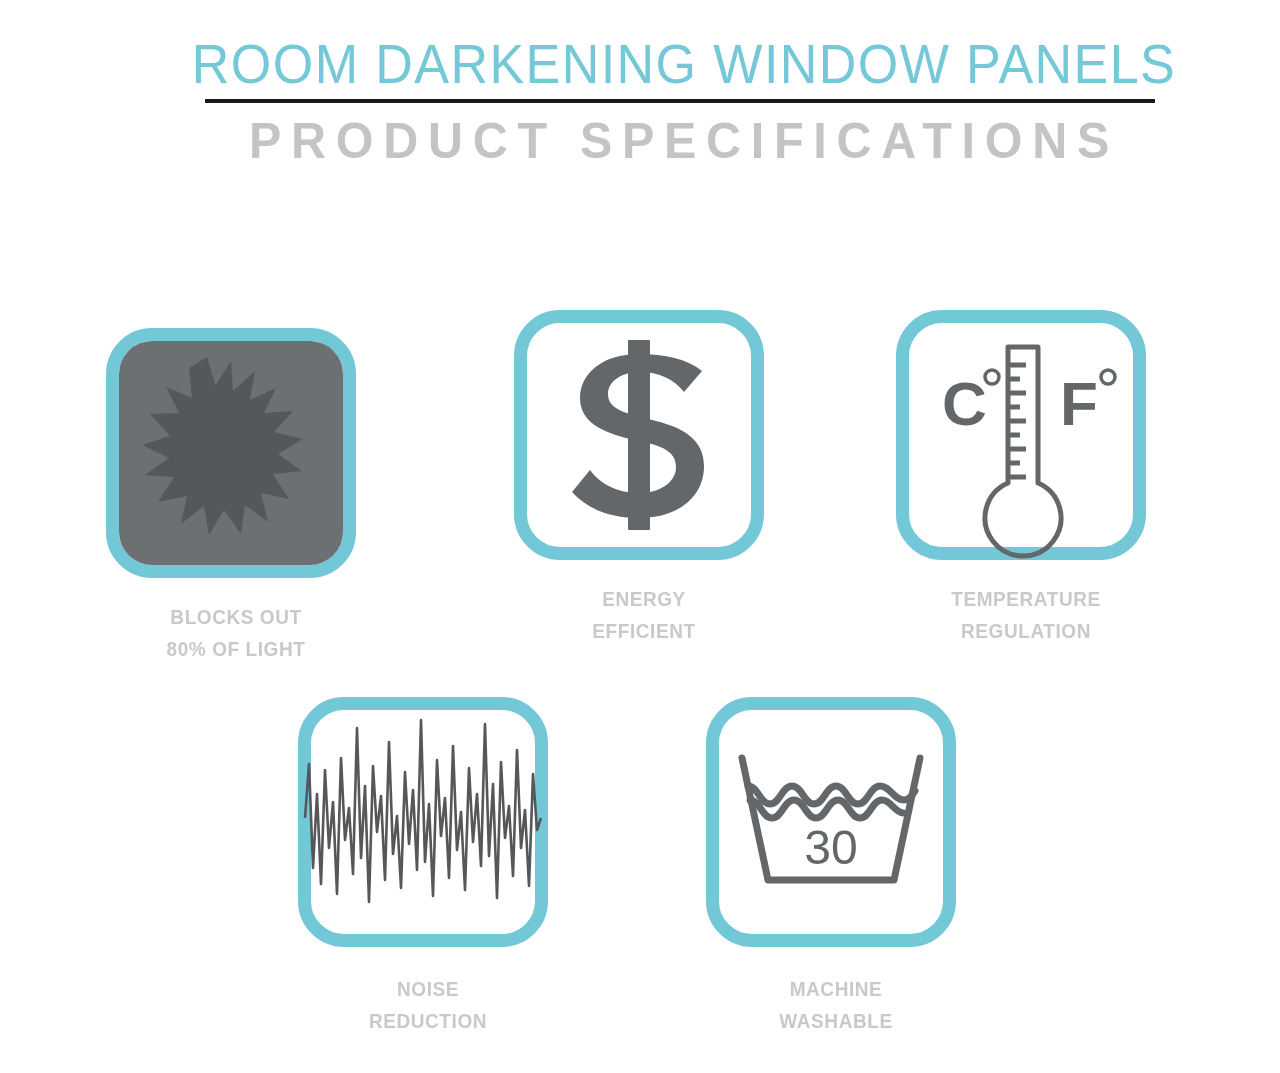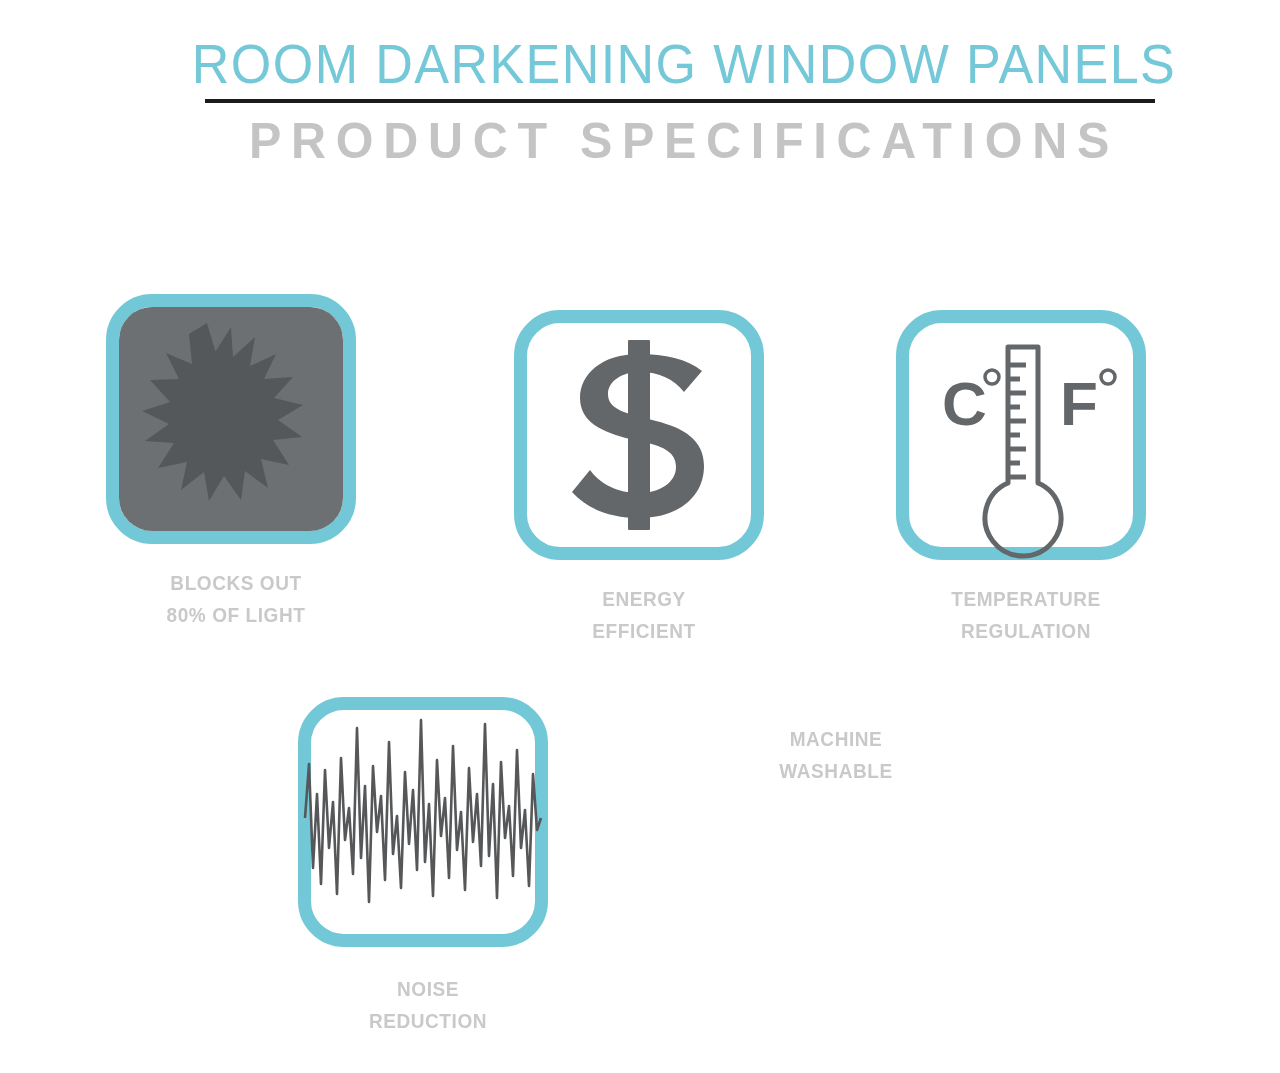--- a/index.html
+++ b/index.html
@@ -86,21 +86,21 @@
     font-size: 20px;
     line-height: 32px;
     font-weight: 700;
     letter-spacing: 0.6px;
     color: #c9c9c9;
     transform: scaleX(0.95);
   }
   .caption .ln { display: block; white-space: nowrap; }
 
   
-  #feature-0 { left: 106px;  top: 294px; }
+  #feature-0 { left: 106px;  top: 328px; }
   #feature-1 { left: 514px;  top: 310px; }
   #feature-2 { left: 896px;  top: 310px; }
   
   #feature-3 { left: 298px;  top: 697px; }
   #feature-4 { left: 706px;  top: 697px; }
 
   #feature-0 .caption,
   #feature-1 .caption,
   #feature-2 .caption { margin-top: 23px; }
   #feature-3 .caption,
@@ -223,17 +223,45 @@
         "></polyline>
     </svg>
   </div>
   <div class="caption">
     <span class="ln">NOISE</span>
     <span class="ln">REDUCTION</span>
   </div>
 </div>
 
 <div class="feature" id="feature-4">
+  <div class="frame">
+    <svg class="icon-svg" width="190" height="140" viewBox="0 0 190 140">
+      <g fill="none" stroke="#646769" stroke-width="7" stroke-linecap="round" stroke-linejoin="round">
+
+        <path d="M 6 6 L 32 128 L 158 128 L 184 6"></path>
+
+        <path d="M 12 34
+                 C 22 34 24 52 34 52
+                 C 44 52 46 34 56 34
+                 C 66 34 68 52 78 52
+                 C 88 52 90 34 100 34
+                 C 110 34 112 52 122 52
+                 C 132 52 134 34 144 34
+                 C 154 34 158 48 168 48
+                 C 173 48 176 44 179 39"></path>
+
+        <path d="M 14 48
+                 C 24 48 26 66 36 66
+                 C 46 66 48 48 58 48
+                 C 68 48 70 66 80 66
+                 C 90 66 92 48 102 48
+                 C 112 48 114 66 124 66
+                 C 134 66 136 48 146 48
+                 C 155 48 158 60 167 61"></path>
+      </g>
+      <text x="95" y="112" fill="#646769" text-anchor="middle" font-family="'Liberation Sans', sans-serif" font-size="48" font-weight="400">30</text>
+    </svg>
+  </div>
   <div class="caption">
     <span class="ln">MACHINE</span>
     <span class="ln">WASHABLE</span>
   </div>
 </div>
 
 </body></html>

